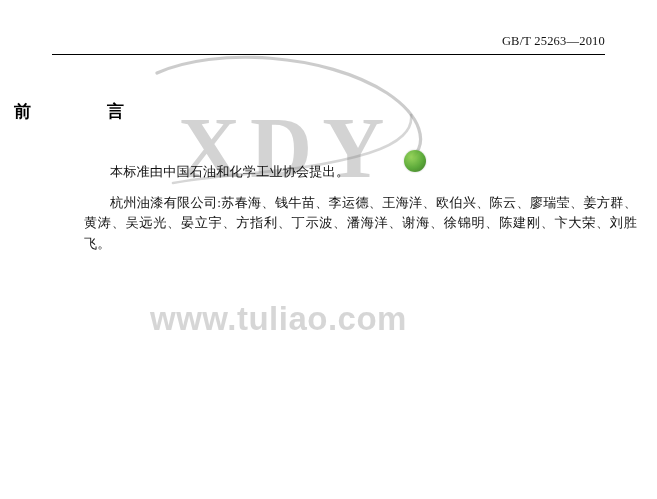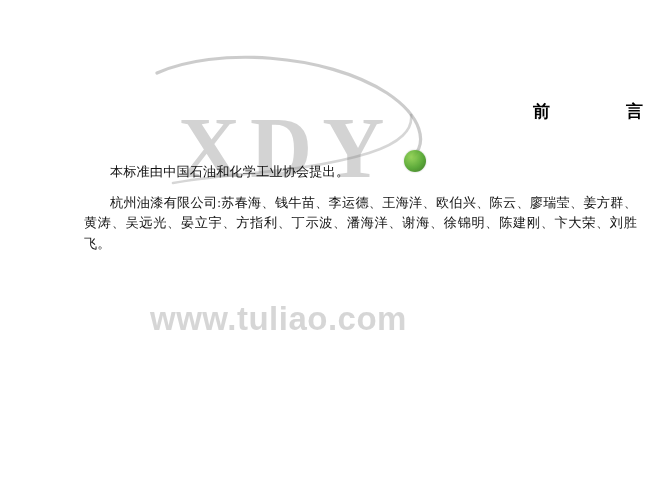--- a/index.html
+++ b/index.html
@@ -100,21 +100,21 @@
     box-shadow: 0 0 2px rgba(0,0,0,0.25);
     opacity: 0.92;
   }
 
   
   .doc-title {
     position: absolute;
     top: 100px;
     left: 0;
     width: 657px;
-    text-align: right;
+    text-align: left;
     font-size: 17px;
     font-weight: bold;
     letter-spacing: 14px;
     text-indent: 14px;
     color: #000;
     z-index: 3;
   }
 
   
   .content {
@@ -137,20 +137,24 @@
   .para.indent {
     text-indent: 26px;
   }
   .gap-md { height: 10px; }
 </style>
 </head>
 <body>
 
 <div class="page">
 
+  <div class="header">
+    <div class="std-code">GB/T 25263—2010</div>
+    <div class="rule"></div>
+  </div>
 
   <div class="watermark">
     <svg class="wm-swoosh" viewBox="0 0 330 140" xmlns="http://www.w3.org/2000/svg">
       <path d="M2,18 C60,-8 170,-2 232,38 C268,62 272,88 258,102" fill="none" stroke="rgba(120,120,120,0.38)" stroke-width="3.2" stroke-linecap="round"></path>
       <path d="M18,128 C70,118 150,118 214,98 C246,88 258,74 256,60" fill="none" stroke="rgba(120,120,120,0.30)" stroke-width="2.6" stroke-linecap="round"></path>
     </svg>
     <div class="wm-dot"></div>
     <div class="wm-letters">XDY</div>
     <div class="wm-domain">www.tuliao.com</div>
   </div>

